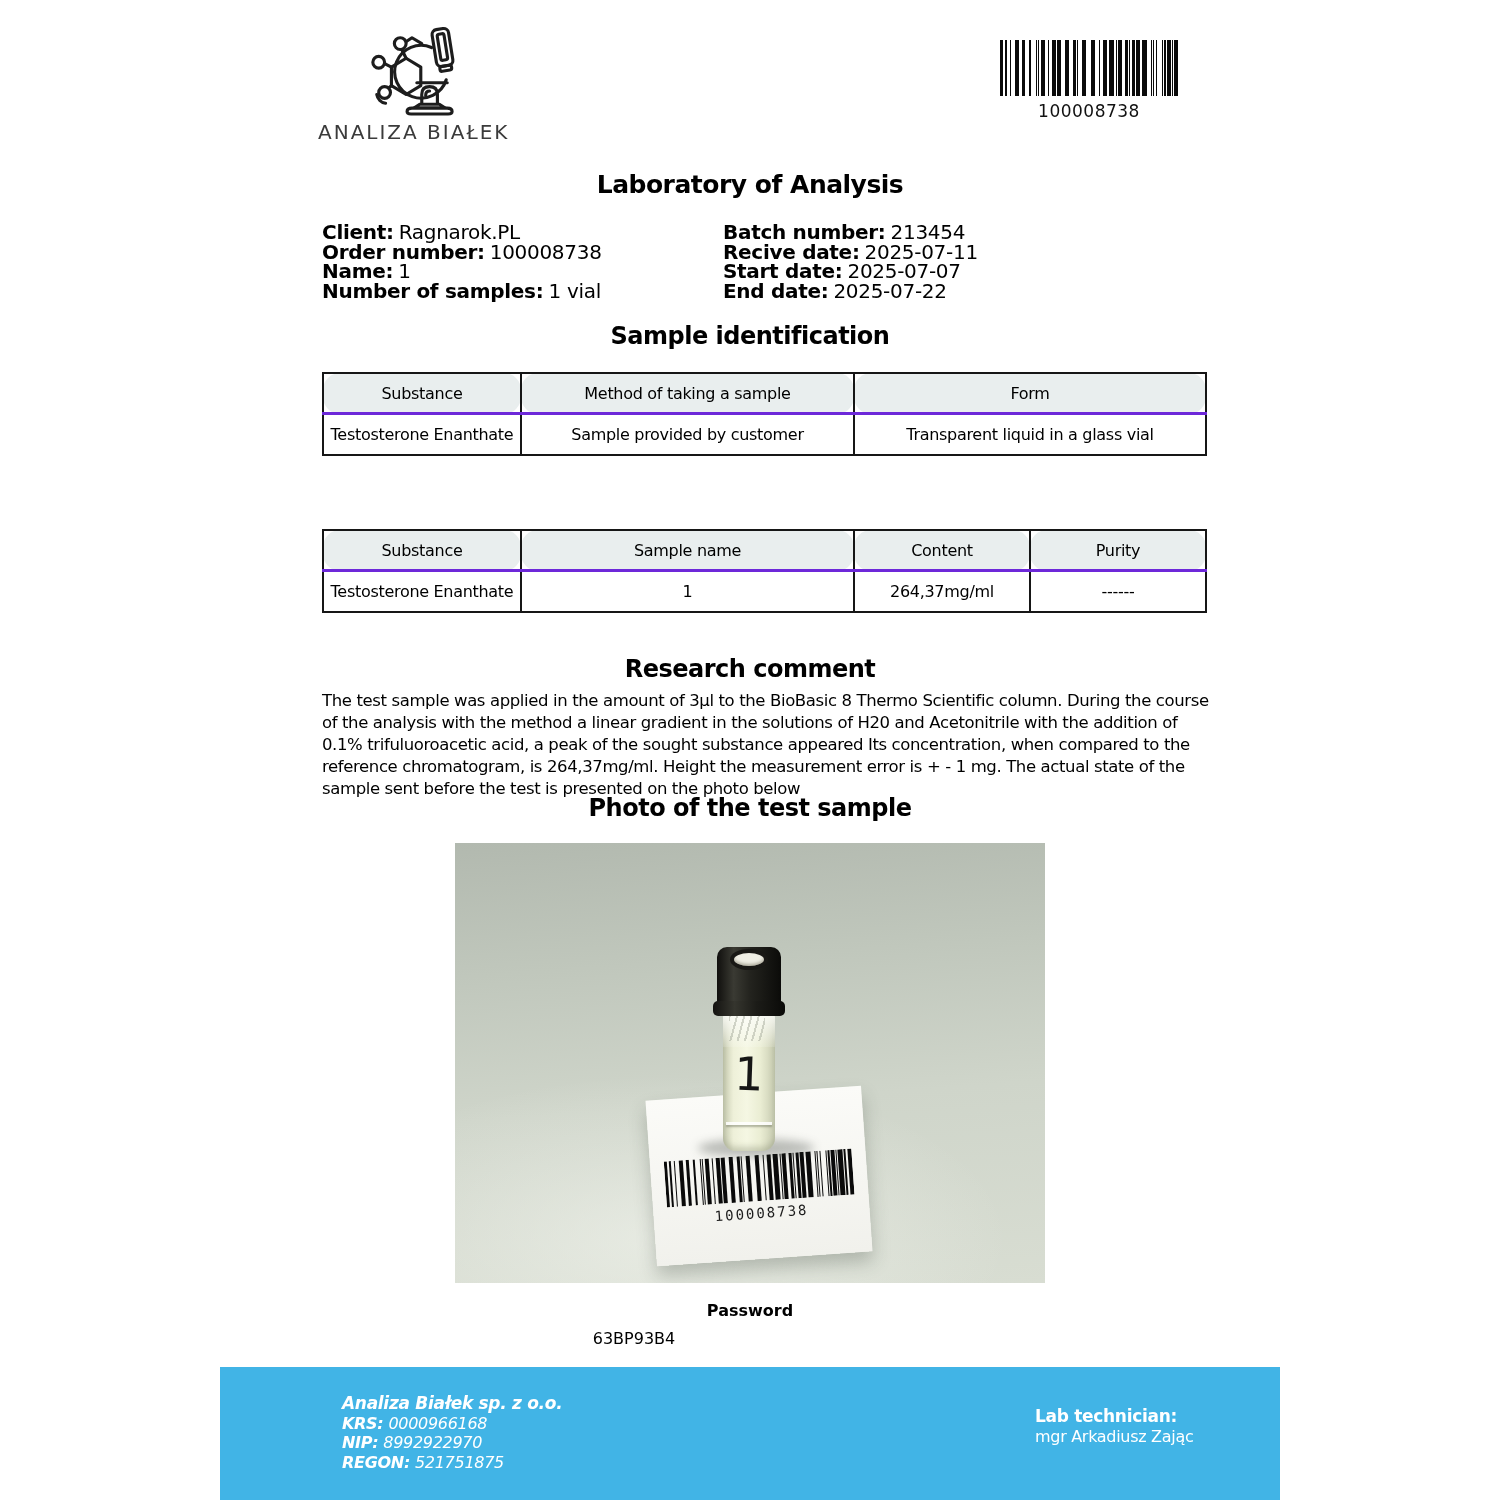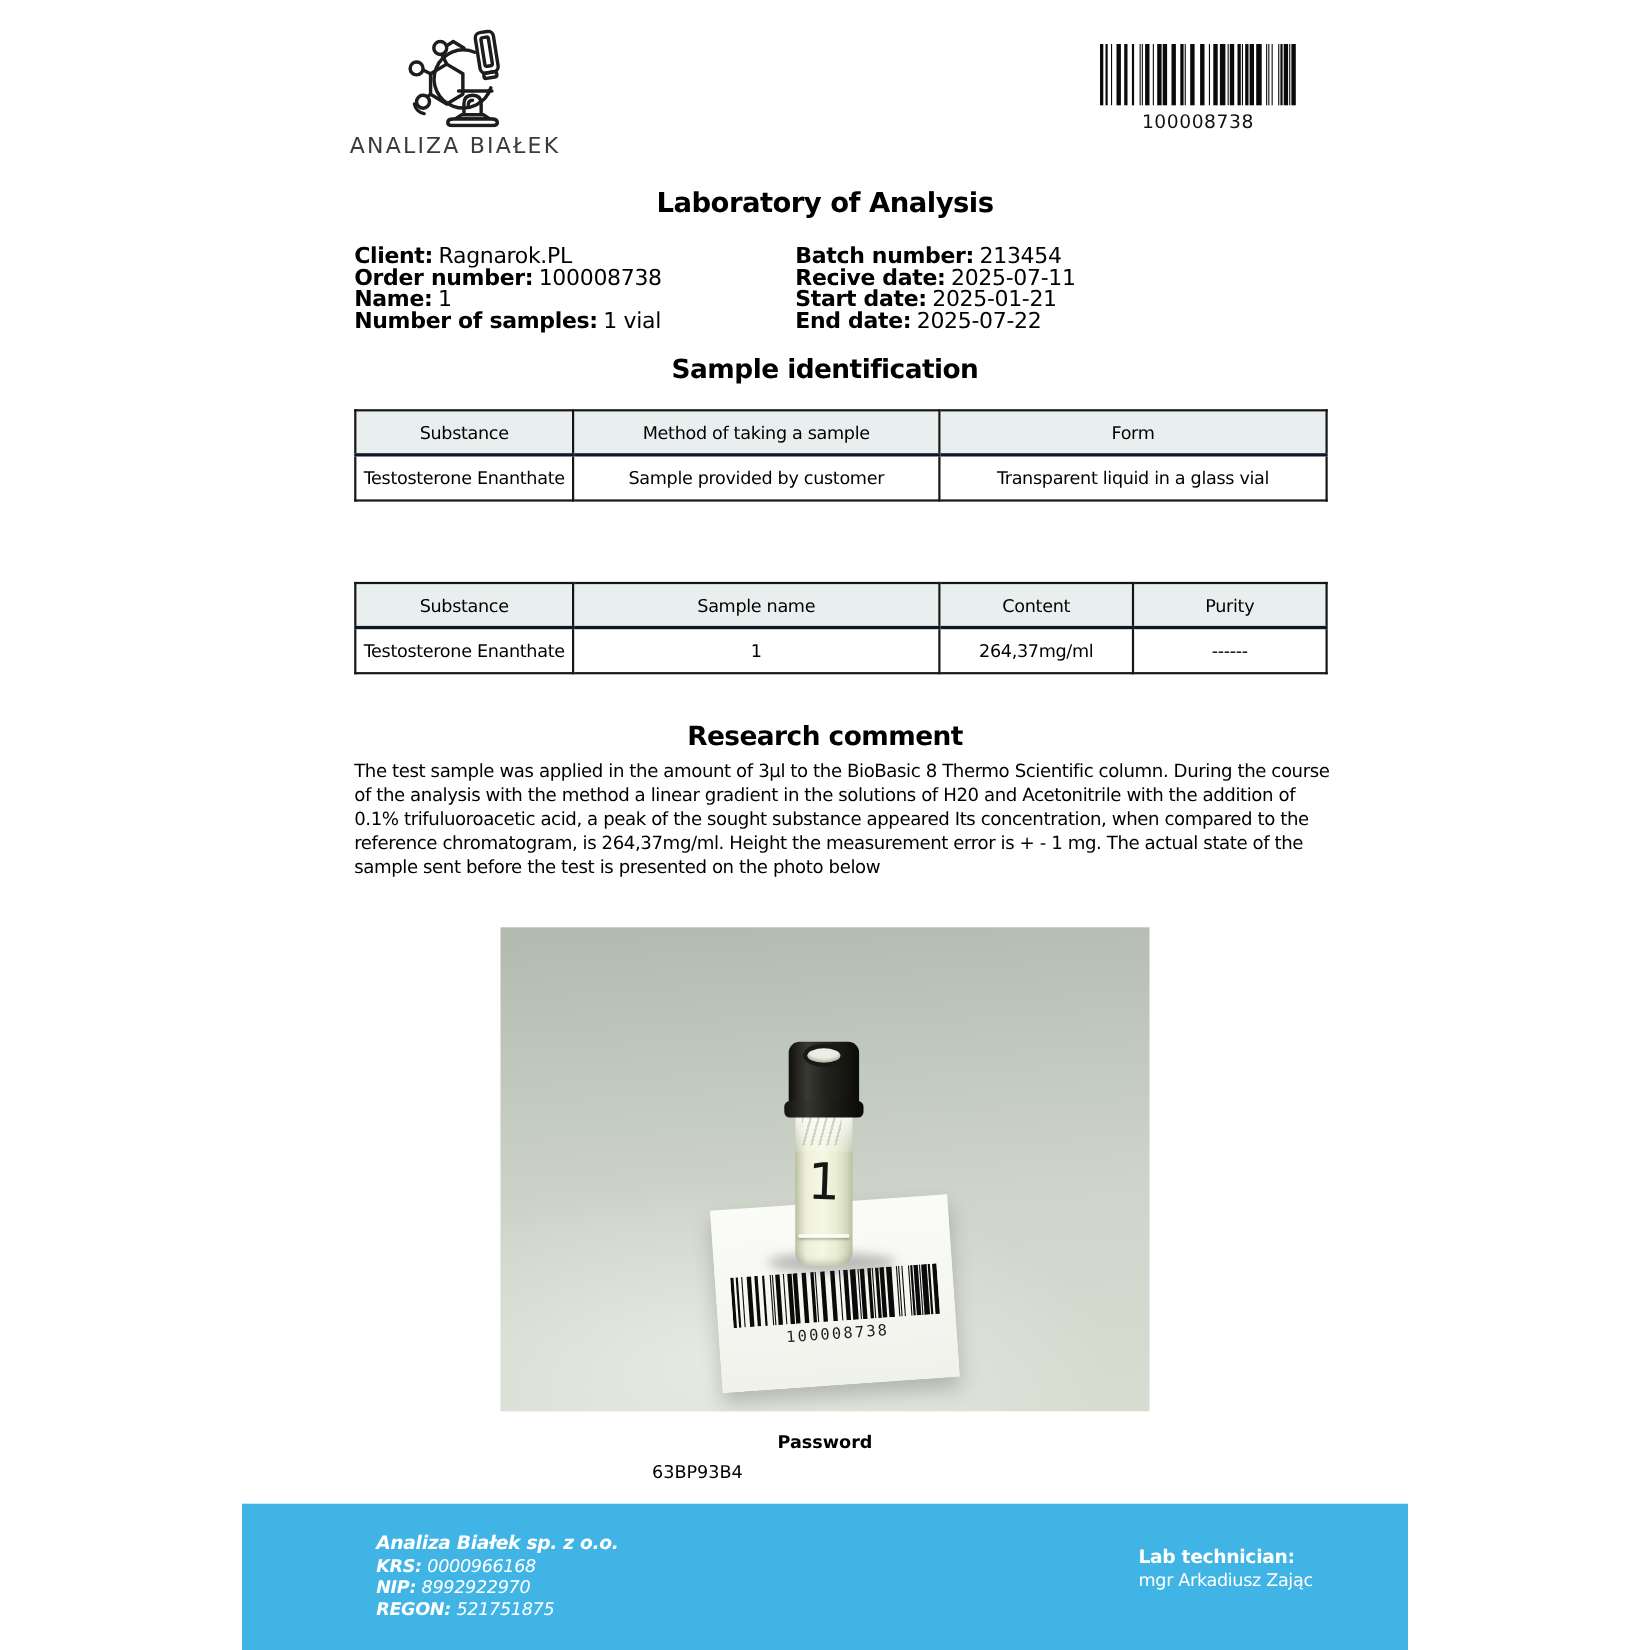--- a/index.html
+++ b/index.html
@@ -35,21 +35,21 @@
   .info-col.right { left:723px; }
   .info-line { line-height:19.7px; white-space:nowrap; }
   .info-line b { margin-right:5px; letter-spacing:-.3px; }
 
   
   .doc-table { position:absolute; left:322px; border-collapse:collapse; table-layout:fixed; width:883px; }
   .doc-table th, .doc-table td {
     border:2px solid #161616; text-align:center; font-size:16px; letter-spacing:-.3px;
     font-weight:400; padding:0 6px; overflow:hidden;
   }
-  .doc-table th { background:var(--table-head,#e9eeee); height:38px; border-bottom:3px solid #0f172a; }
+  .doc-table th { background:var(--table-head,#e9eeee); height:38px; border-bottom:3px solid #6d28d9;border-radius:17px; }
   .doc-table td { height:39px; background:#ffffff; }
 
   
   .comment {
     position:absolute; left:322px; top:690px; width:895px;
     font-size:16.5px; line-height:22px; letter-spacing:-.38px; margin:0;
   }
 
   
   .photo {
@@ -191,21 +191,21 @@
 
   <div class="info-col left">
     <div class="info-line"><b>Client:</b><span>Ragnarok.PL</span></div>
     <div class="info-line"><b>Order number:</b><span>100008738</span></div>
     <div class="info-line"><b>Name:</b><span>1</span></div>
     <div class="info-line"><b>Number of samples:</b><span>1 vial</span></div>
   </div>
   <div class="info-col right">
     <div class="info-line"><b>Batch number:</b><span>213454</span></div>
     <div class="info-line"><b>Recive date:</b><span>2025-07-11</span></div>
-    <div class="info-line"><b>Start date:</b><span>2025-01-21</span></div>
+    <div class="info-line"><b>Start date:</b><span>2025-07-07</span></div>
     <div class="info-line"><b>End date:</b><span>2025-07-22</span></div>
   </div>
 
   <h2 class="section-title" style="top:322px">Sample identification</h2>
   <table class="doc-table" style="top:372px">
     <colgroup>
         <col style="width:198px">
         <col style="width:333px">
         <col style="width:352px">
       </colgroup>
@@ -242,20 +242,21 @@
       <td>1</td>
       <td>264,37mg/ml</td>
       <td>------</td>
     </tr>
   </tbody>
     </table>
 
   <h2 class="section-title" style="top:655px">Research comment</h2>
   <p class="comment">The test sample was applied in the amount of 3µl to the BioBasic 8 Thermo Scientific column. During the course of the analysis with the method a linear gradient in the solutions of H20 and Acetonitrile with the addition of 0.1% trifuluoroacetic acid, a peak of the sought substance appeared Its concentration, when compared to the reference chromatogram, is 264,37mg/ml. Height the measurement error is + - 1 mg. The actual state of the sample sent before the test is presented on the photo below</p>
 
+  <h2 class="section-title" style="top:794px">Photo of the test sample</h2>
   <div class="photo">
     <div class="photo-glow"></div>
     <div class="sample-card">
       <div class="card-bars bars">
           <span style="width: 3px; margin-right: 2px;"></span>
           <span style="width: 2px; margin-right: 3px;"></span>
           <span style="width: 1px; margin-right: 4.2px;"></span>
           <span style="width: 4.2px; margin-right: 2.6px;"></span>
           <span style="width: 2.6px; margin-right: 4.2px;"></span>
           <span style="width: 2.6px; margin-right: 4.2px;"></span>

